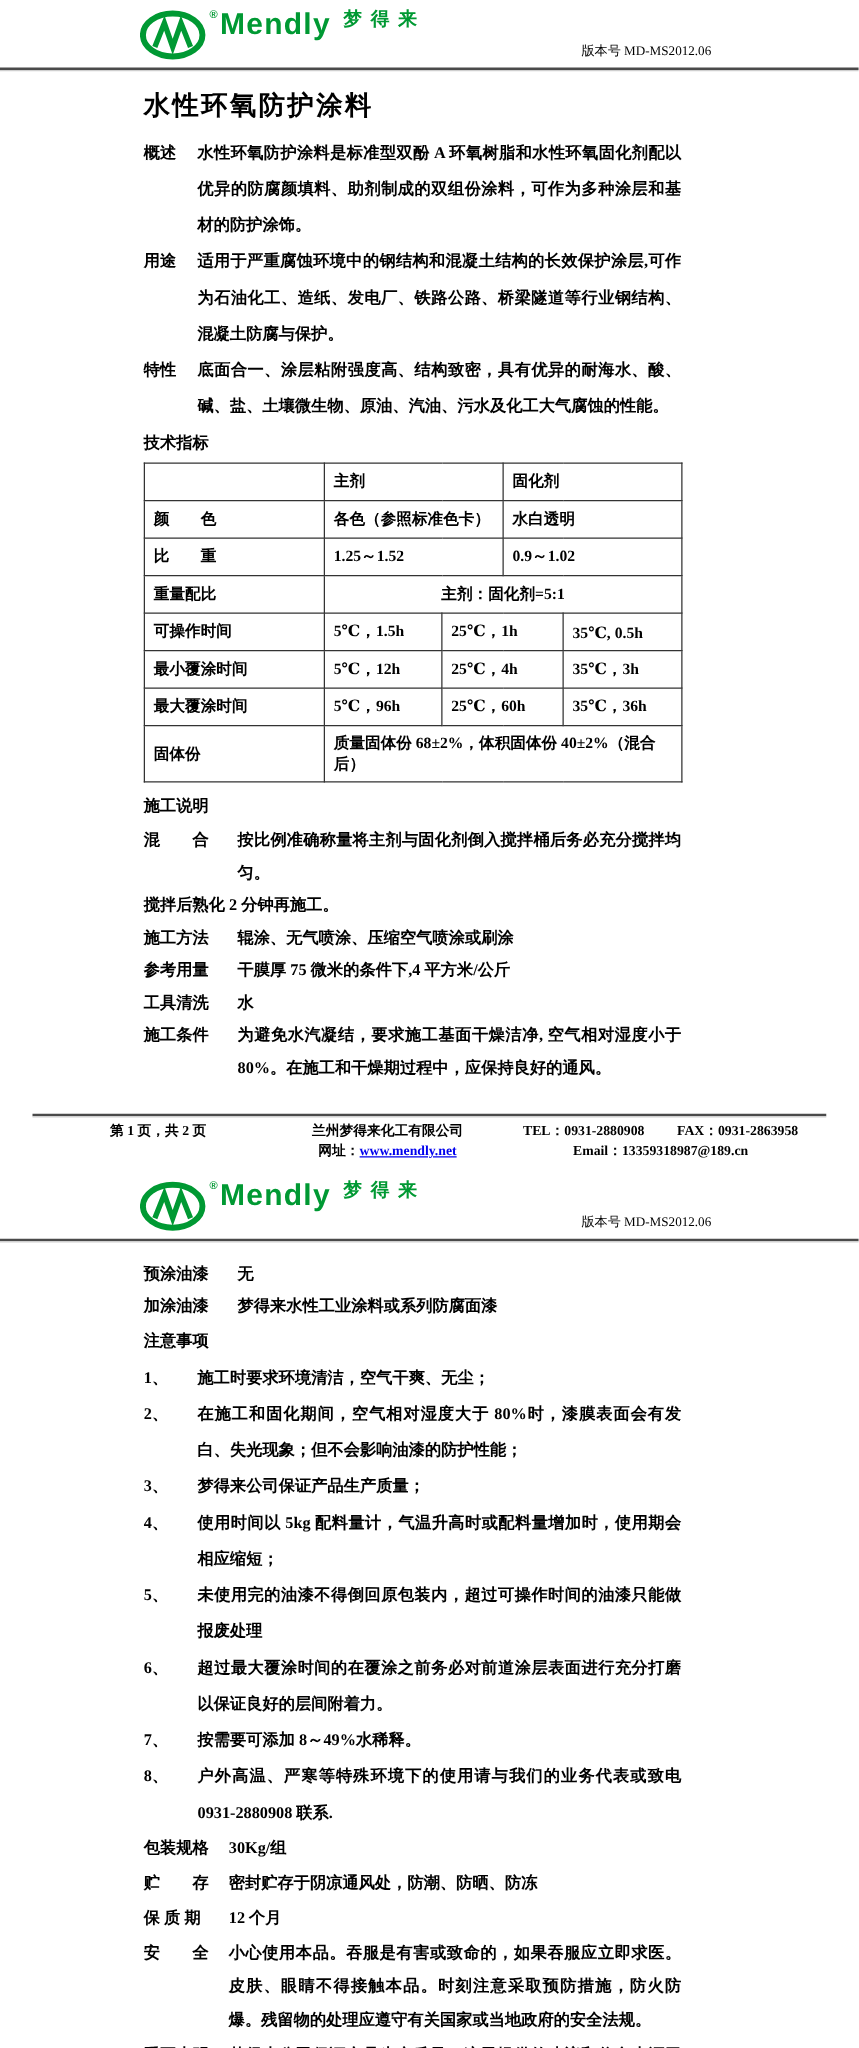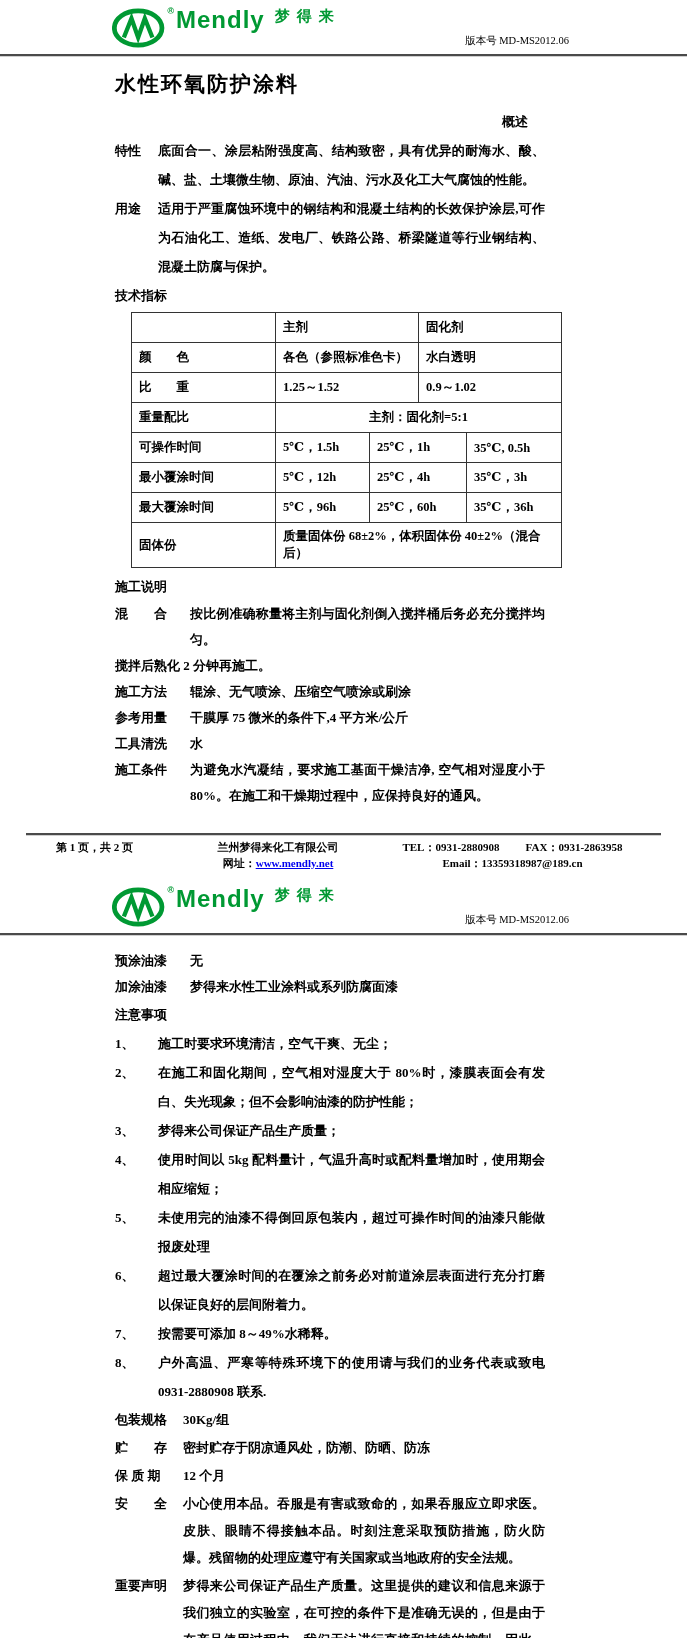--- a/index.html
+++ b/index.html
@@ -46,44 +46,44 @@
   }
   .version{font-size:10.5px;font-weight:normal;padding-bottom:2px;}
   .header-rule{border-top:2px solid var(--rule-dark);border-bottom:1px solid #cfcfcf;}
 
   
   .content{margin:0 142px 0 115px;width:430px;font-size:13px;}
   .doc-title{
     font-size:21px;font-weight:bold;letter-spacing:2px;
     margin:13px 0 9px 0;
   }
-  .para-row{display:flex;line-height:29px;justify-content:flex-end;}
+  .para-row{display:flex;line-height:29px;}
   .p-label{width:43px;flex:none;}
   .p-text{margin:0;flex:1;text-align:justify;}
 
   .sub-title{font-size:13px;line-height:29px;margin:0;font-weight:bold;}
 
-  .tech-table{border-collapse:collapse;width:430px;font-size:12.5px;table-layout:fixed;margin:2px 0 4px 16px;}
+  .tech-table{border-collapse:collapse;width:430px;font-size:12.5px;table-layout:fixed;margin:2px 0 4px 0;}
   .tech-table td{
     border:1px solid var(--border);
     padding:5px 7px;height:30px;vertical-align:middle;
     overflow:hidden;white-space:nowrap;
   }
   .tech-table td.t-center{text-align:center;white-space:normal;}
   .tech-table td.t-span{white-space:normal;}
 
   .c-row{display:flex;line-height:26px;}
   .c-label{width:75px;flex:none;}
   .c-text{flex:1;margin:0;text-align:justify;}
   .c-cont{line-height:26px;}
 
   
   .page-footer{margin-top:24px;}
   .f-rule{border-top:2px solid var(--rule-dark);border-bottom:1px solid #cfcfcf;margin:0 26px;}
-  .footer-cols{display:flex;font-size:11px;line-height:16px;padding:3px 24px 0 56px;}
+  .footer-cols{display:flex;font-size:11px;line-height:16px;padding:3px 24px 0 88px;}
   .f-page{width:138px;flex:none;}
   .f-mid{width:168px;flex:none;text-align:center;}
   .f-right{flex:1;text-align:center;}
   .f-line{display:flex;justify-content:center;gap:26px;}
   .f-link{color:var(--link-blue);text-decoration:underline;cursor:pointer;}
 
   
   .page-2 .page-header{padding-top:16px;}
   .note-row{display:flex;line-height:29px;}
   .n-num{width:43px;flex:none;}
@@ -115,30 +115,31 @@
       </div>
       <div class="version">版本号 MD-MS2012.06</div>
     </header>
     <div class="header-rule"></div>
 
     <main class="content">
       <h1 class="doc-title">水性环氧防护涂料</h1>
 
       <div class="para-row">
         <span class="p-label">概述</span>
+        <p class="p-text">水性环氧防护涂料是标准型双酚 A 环氧树脂和水性环氧固化剂配以优异的防腐颜填料、助剂制成的双组份涂料，可作为多种涂层和基材的防护涂饰。</p>
+      </div>
+
+      <div class="para-row">
+        <span class="p-label">用途</span>
+        <p class="p-text">适用于严重腐蚀环境中的钢结构和混凝土结构的长效保护涂层,可作为石油化工、造纸、发电厂、铁路公路、桥梁隧道等行业钢结构、混凝土防腐与保护。</p>
       </div>
 
       <div class="para-row">
         <span class="p-label">特性</span>
         <p class="p-text">底面合一、涂层粘附强度高、结构致密，具有优异的耐海水、酸、碱、盐、土壤微生物、原油、汽油、污水及化工大气腐蚀的性能。</p>
-      </div>
-
-      <div class="para-row">
-        <span class="p-label">用途</span>
-        <p class="p-text">适用于严重腐蚀环境中的钢结构和混凝土结构的长效保护涂层,可作为石油化工、造纸、发电厂、铁路公路、桥梁隧道等行业钢结构、混凝土防腐与保护。</p>
       </div>
 
       <h2 class="sub-title">技术指标</h2>
 
       <table class="tech-table">
         <colgroup>
           <col style="width:144px">
             <col style="width:94px">
             <col style="width:49px">
             <col style="width:48px">

